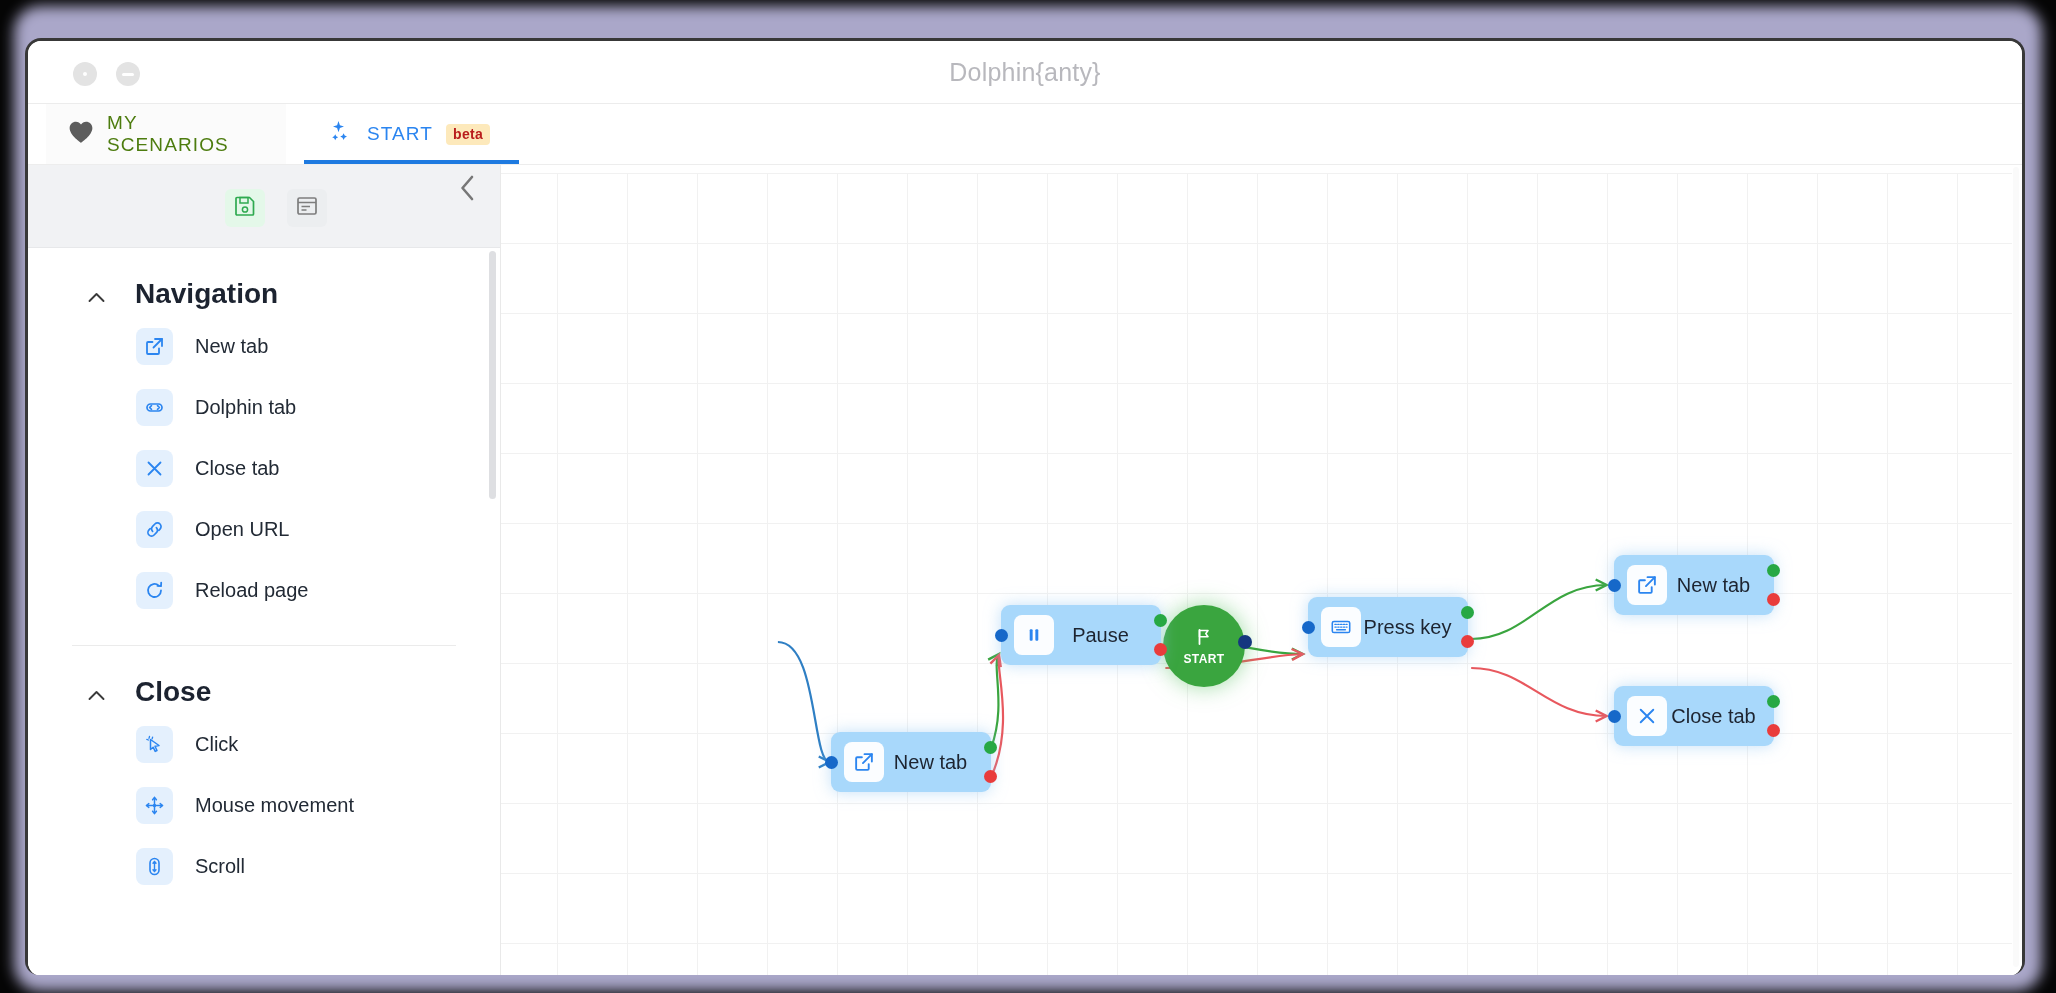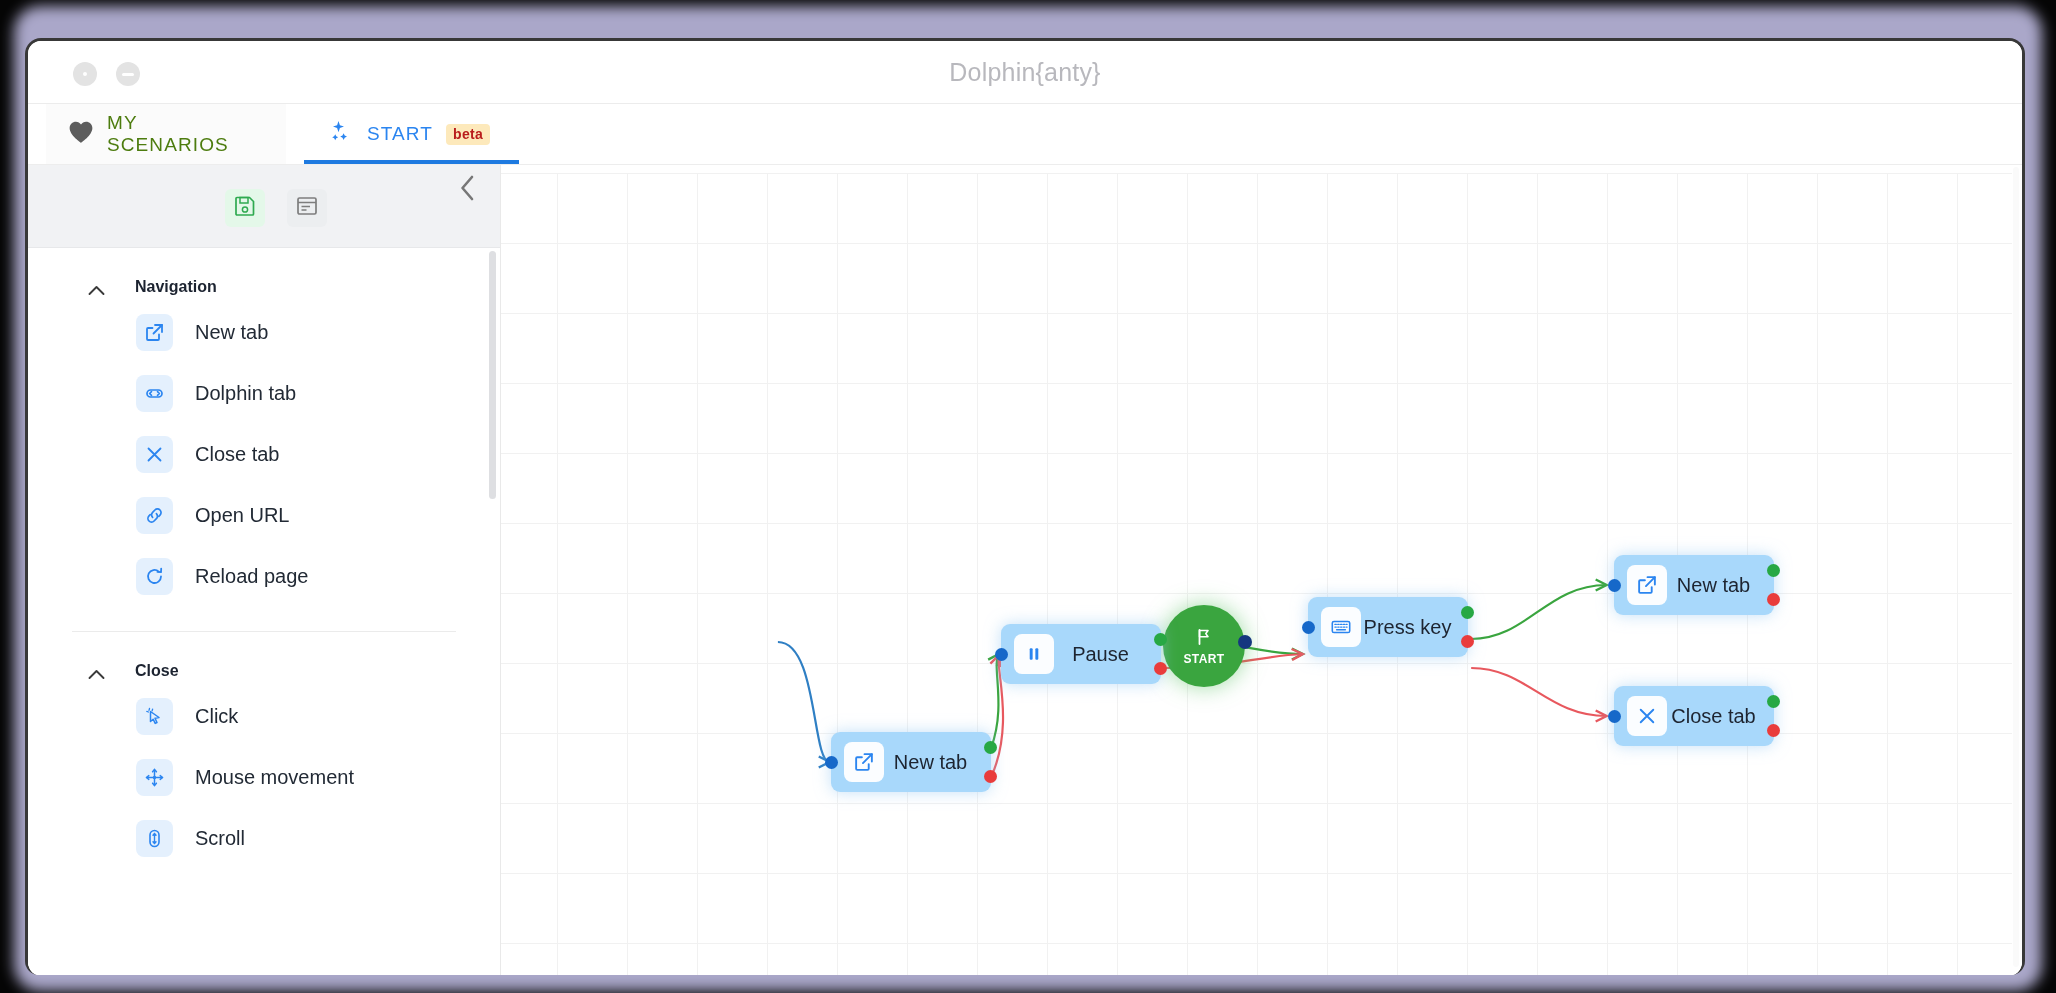--- a/index.html
+++ b/index.html
@@ -121,21 +121,21 @@
     position:relative;height:733px;overflow:hidden;
   }
   .sb-scrollbar{
     position:absolute;right:4px;top:3px;width:7px;height:248px;border-radius:4px;
     background:#dedfe2;
   }
   .group{position:relative;}
   .group-head{
     display:flex;align-items:center;gap:30px;padding:30px 0 6px 60px;cursor:pointer;
   }
-  .group-title{font-size:16px;font-weight:bold;color:#1c2330;text-align:right;}
+  .group-title{font-size:28px;font-weight:bold;color:#1c2330;text-align:right;}
   .chev{width:17px;height:11px;flex:0 0 auto;}
   .sep{
     height:1px;background:#ebebeb;margin:24px 44px 0 44px;
   }
   .action{
     display:flex;align-items:center;gap:22px;padding:12px 0 12px 108px;cursor:pointer;
   }
   .action-ico{
     width:37px;height:37px;border-radius:8px;background:#e4f0fd;
     display:flex;align-items:center;justify-content:center;flex:0 0 auto;
@@ -429,21 +429,21 @@
               <path d="M11 3h7v7" stroke="#2b85f0" stroke-width="1.8" fill="none" stroke-linecap="round" stroke-linejoin="round"></path>
               <path d="M18 3 L9.5 11.5" stroke="#2b85f0" stroke-width="1.8" stroke-linecap="round"></path>
               <path d="M15 12.5V17a1 1 0 01-1 1H4a1 1 0 01-1-1V7a1 1 0 011-1h4.5" stroke="#2b85f0" stroke-width="1.8" fill="none" stroke-linecap="round" stroke-linejoin="round"></path>
             </svg>
           </span>
           <span class="node-label">New tab</span>
           <span class="port ok"></span>
           <span class="port err"></span>
         </div>
 
-        <div class="node" style="left:500px;top:459px;width:160px;">
+        <div class="node" style="left:500px;top:440px;width:160px;">
           <span class="port in"></span>
           <span class="node-ico">
             <svg width="22" height="22" viewBox="0 0 21 21">
               <rect x="6.4" y="5" width="2.8" height="11" rx="1" fill="#2b85f0"></rect>
               <rect x="11.8" y="5" width="2.8" height="11" rx="1" fill="#2b85f0"></rect>
             </svg>
           </span>
           <span class="node-label">Pause</span>
           <span class="port ok"></span>
           <span class="port err"></span>

